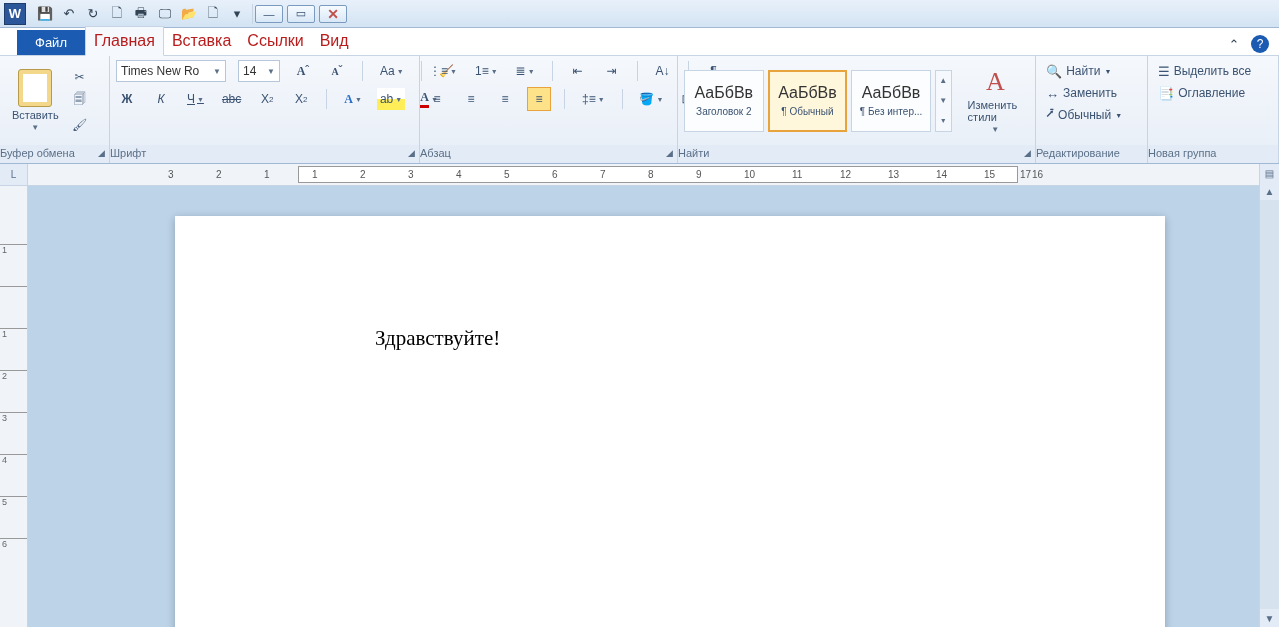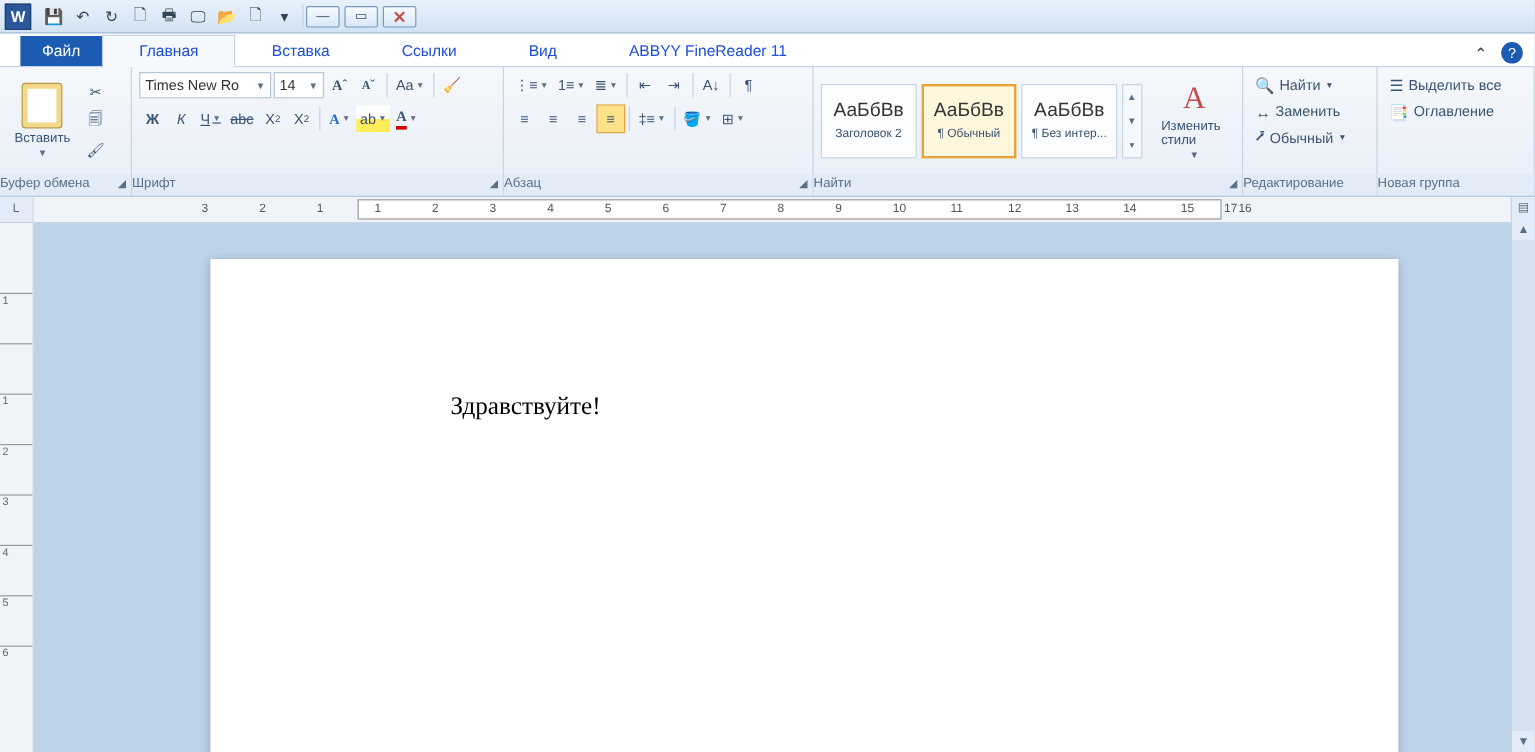--- a/index.html
+++ b/index.html
@@ -8,37 +8,37 @@
 .app-icon { width: 22px; height: 22px; background: #2b579a; color: #fff; display: flex; align-items: center; justify-content: center; font-weight: bold; font-size: 13px; margin: 0 4px; border: 1px solid #1e3d6b; }
 .qat { display: flex; align-items: center; gap: 2px; padding-left: 4px; }
 .qat-btn { width: 22px; height: 22px; display: flex; align-items: center; justify-content: center; color: #345; cursor: pointer; font-size: 13px; }
 .title-text { flex: 1; text-align: center; font-size: 13px; color: #3b5372; }
 .win-ctrl { display: flex; gap: 4px; padding-right: 6px; }
 .win-btn { width: 28px; height: 18px; border: 1px solid #7a9ac0; background: linear-gradient(#f6fbff,#d9e8f7); display: flex; align-items: center; justify-content: center; font-size: 11px; color: #3b5372; cursor: pointer; border-radius: 2px; }
 .win-btn.close { color: #c0504d; font-weight: bold; font-size: 14px; }
 
 .tabs-row { height: 28px; background: #fff; display: flex; align-items: flex-end; border-bottom: 1px solid #c6d4e4; }
 .file-tab { background: #1b5bb1; color: #fff; padding: 5px 18px; font-size: 13px; margin-left: 17px; cursor: pointer; }
-.tab { padding: 5px 30px; font-size: 13px; color: #1d4ed8; cursor: pointer; }
+.tab { padding: 5px 8px; font-size: 16px; color: #b91c1c; cursor: pointer; }
 .tab.active { border: 1px solid #c6d4e4; border-bottom: 1px solid #f5f8fc; background: #f5f8fc; position: relative; top: 1px; }
 .tabs-right { margin-left: auto; display: flex; gap: 6px; padding-right: 10px; align-items: center; }
 .help-circ { width: 18px; height: 18px; border-radius: 50%; background: #1b5bb1; color: #fff; display: flex; align-items: center; justify-content: center; font-size: 12px; cursor: pointer; }
 
 .ribbon { height: 108px; background: linear-gradient(#f5f8fc,#e7eef7); display: flex; border-bottom: 1px solid #a0b8d4; }
 .group { border-right: 1px solid #c6d4e4; display: flex; flex-direction: column; }
 .group-body { flex: 1; display: flex; align-items: center; padding: 4px 6px; gap: 4px; }
 .group-label { height: 18px; text-align: left; font-size: 11px; color: #5a6f88; border-top: 0; padding: 2px 0; background: #e3ecf6; position: relative; }
 .group-label .dl { position: absolute; right: 4px; top: 3px; font-size: 9px; color: #5a6f88; cursor: pointer; }
 
 .big-btn { display: flex; flex-direction: column; align-items: center; justify-content: center; gap: 2px; padding: 2px 6px; cursor: pointer; min-width: 42px; }
 .big-btn .bl { font-size: 11px; color: #3b5372; text-align: left; }
 .big-btn .drop { font-size: 8px; color: #5a6f88; }
 
 .col { display: flex; flex-direction: column; gap: 2px; }
-.row { display: flex; gap: 2px; align-items: center; }
+.row { display: flex; gap: 12px; align-items: center; }
 .sm-btn { min-width: 22px; height: 22px; display: flex; align-items: center; justify-content: center; color: #3b5372; cursor: pointer; font-size: 12px; padding: 0 3px; }
 .sm-btn .drop { font-size: 7px; margin-left: 2px; color: #5a6f88; }
 
 .combo { height: 22px; border: 1px solid #b7c7db; background: #fff; display: flex; align-items: center; padding: 0 4px; font-size: 12px; color: #333; cursor: text; }
 .combo .drop { margin-left: auto; font-size: 8px; color: #5a6f88; cursor: pointer; }
 
 .style-box { width: 86px; height: 62px; border: 1px solid #c6d4e4; background: #fcfdfe; display: flex; flex-direction: column; align-items: center; justify-content: center; cursor: pointer; }
 .style-box.selected { border: 2px solid #e8a33d; background: #fff7dc; }
 .style-box .prev { font-size: 16px; color: #333; }
 .style-box .sn { font-size: 10px; color: #3b5372; margin-top: 4px; }
@@ -92,21 +92,20 @@
     <div class="win-btn close">✕</div>
   </div>
 </div>
 
 <div class="tabs-row">
   <div class="file-tab">Файл</div>
   <div class="tab active">Главная</div>
   <div class="tab">Вставка</div>
   <div class="tab">Ссылки</div>
   <div class="tab">Вид</div>
-  <div class="tab">ABBYY FineReader 11</div>
   <div class="tabs-right">
     <div class="qat-btn">⌃</div>
     <div class="help-circ">?</div>
   </div>
 </div>
 
 <div class="ribbon">
 
   <div class="group" style="width:110px;">
     <div class="group-body">

